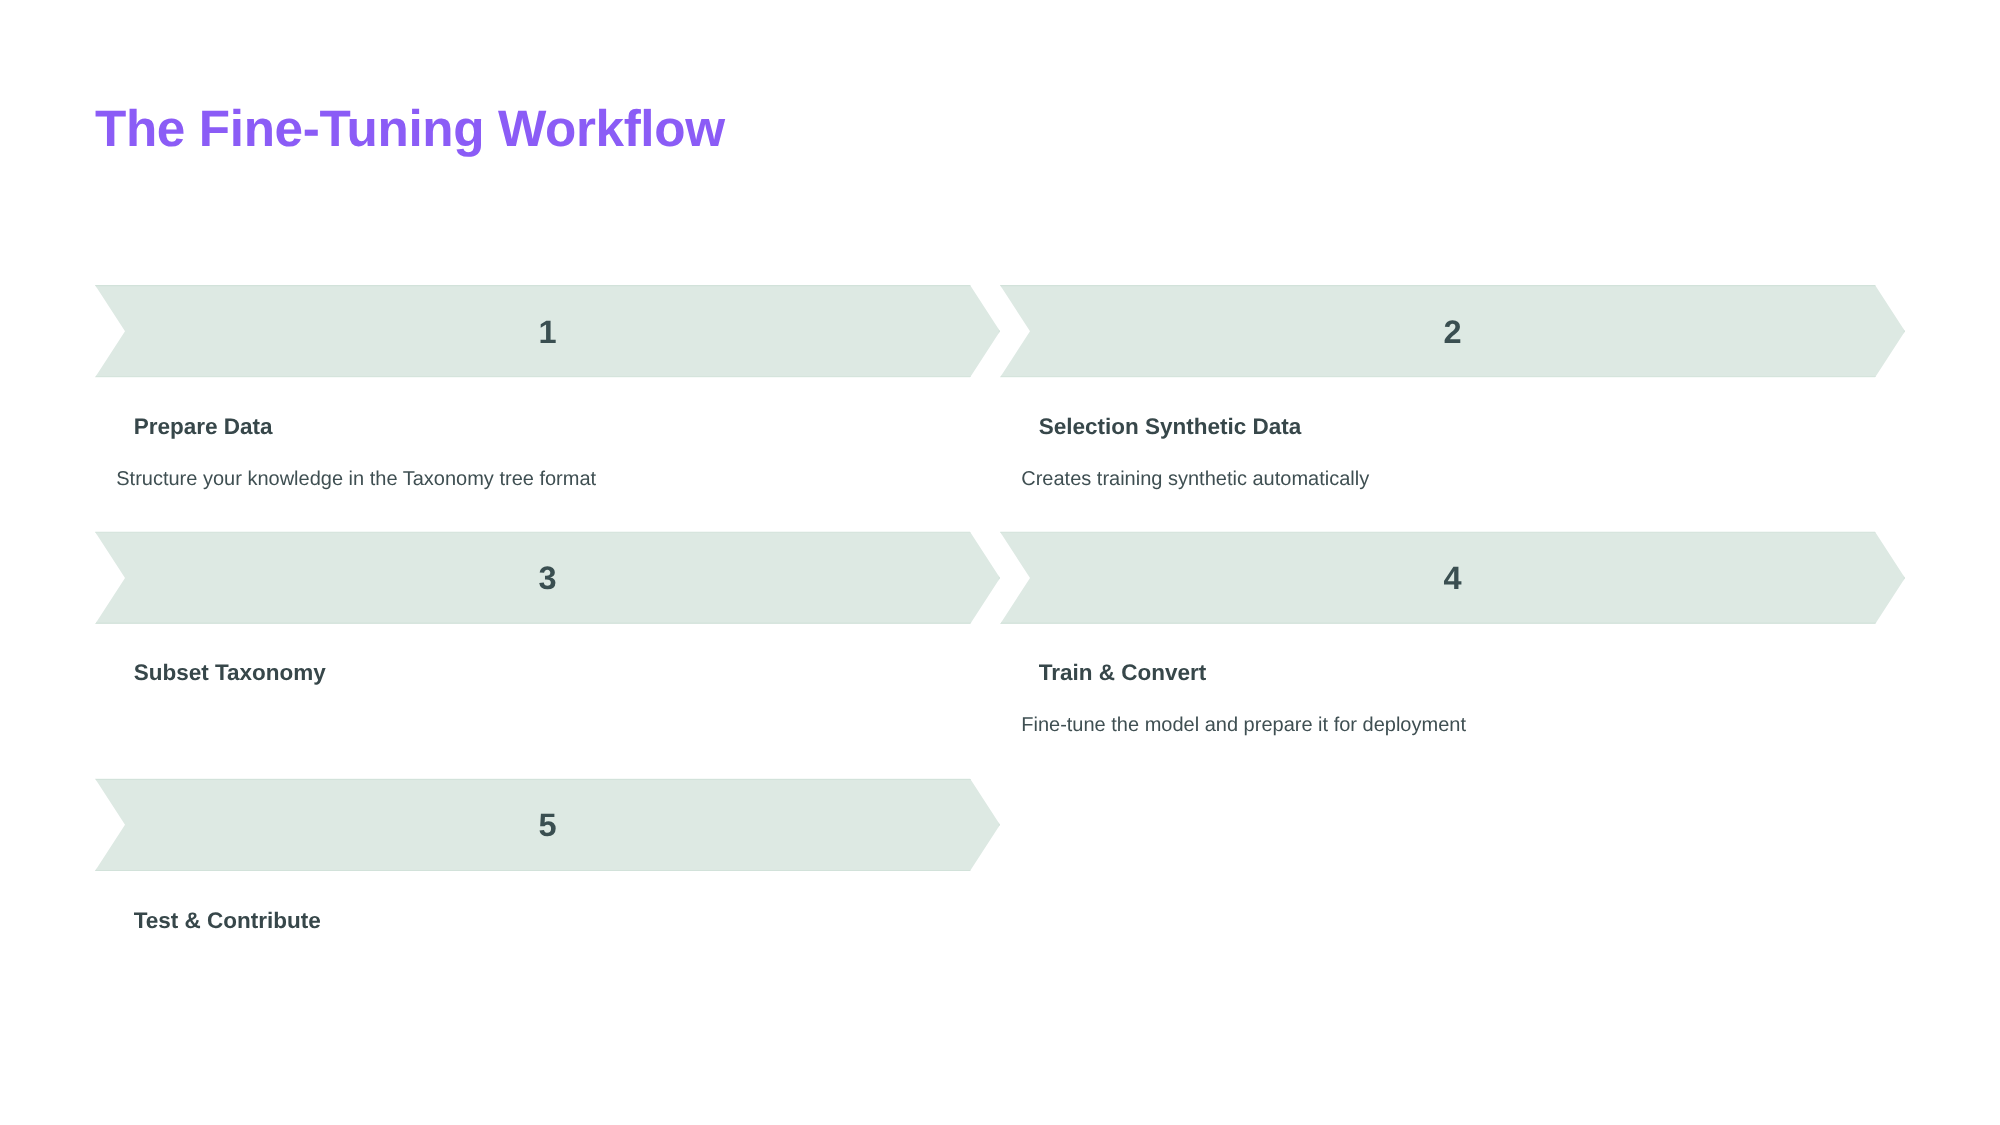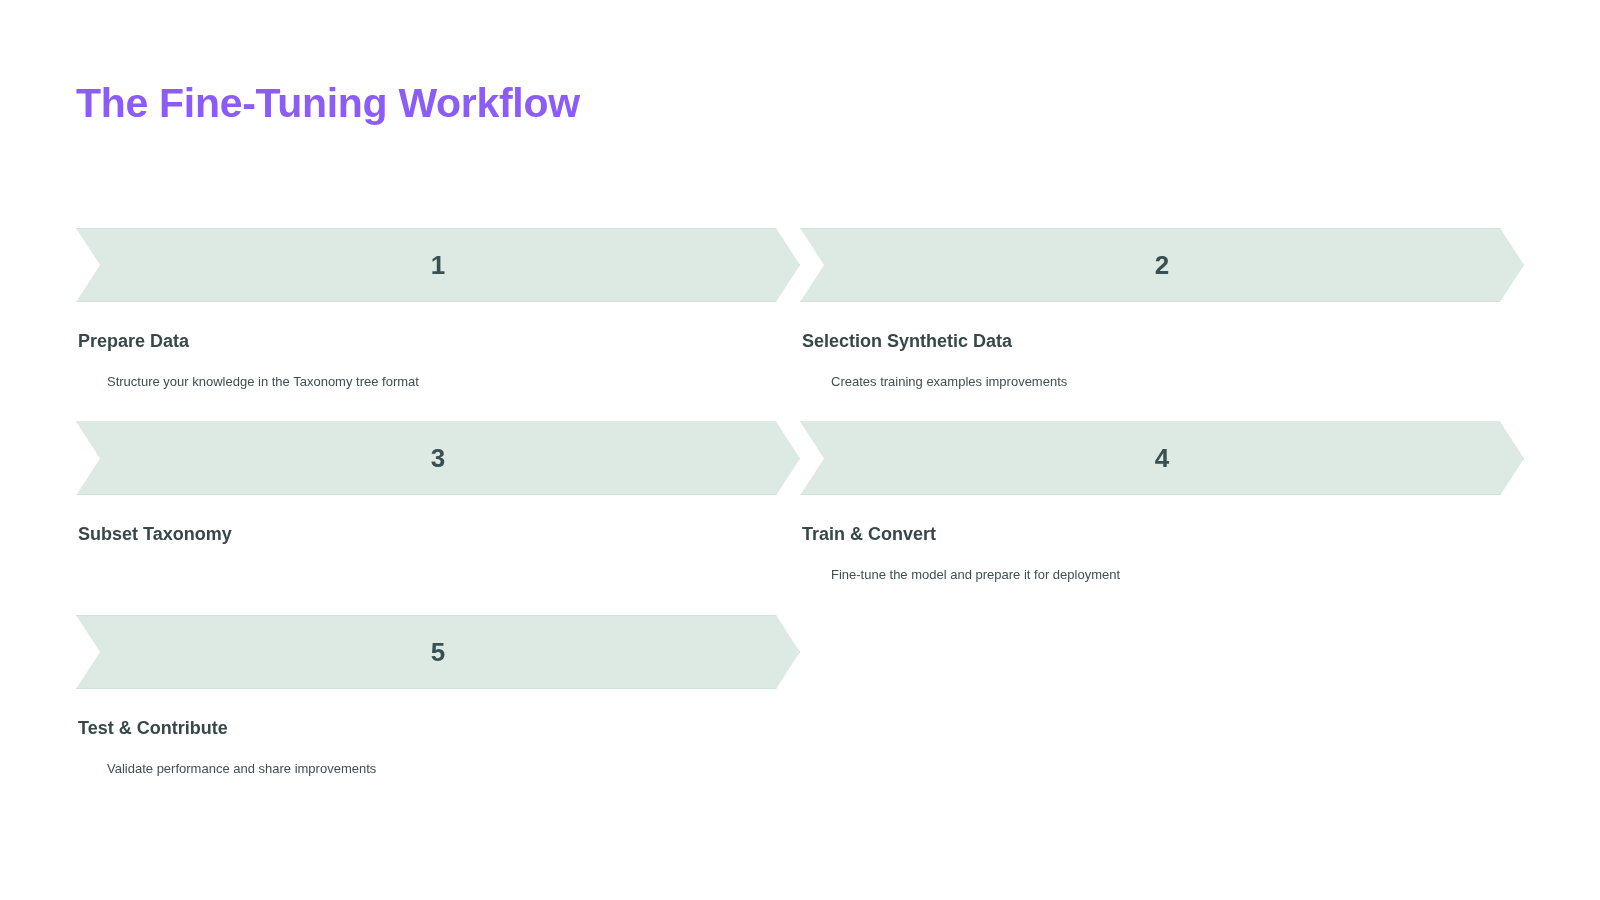--- a/index.html
+++ b/index.html
@@ -69,32 +69,32 @@
   .step-number {
     font-size: 26px;
     font-weight: bold;
     color: #3a4f51;
     line-height: 1;
     user-select: none;
   }
 
   .step-title {
     margin-top: 29px;
-    margin-left: 2px;
+    margin-left: 31px;
     font-size: 18px;
     font-weight: bold;
     color: #37474a;
     line-height: 1.2;
     white-space: nowrap;
   }
 
   .step-desc {
     margin-top: 21px;
-    margin-left: 31px;
-    font-size: 13px;
+    margin-left: 17px;
+    font-size: 16px;
     font-weight: normal;
     color: #3f4f52;
     line-height: 1.3;
     white-space: nowrap;
   }
 </style>
 </head>
 <body>
 
 <div class="page">
@@ -109,21 +109,21 @@
       </div>
       <div class="step-title">Prepare Data</div>
       <div class="step-desc">Structure your knowledge in the Taxonomy tree format</div>
     </div>
 
     <div class="step">
       <div class="step-banner">
         <span class="step-number">2</span>
       </div>
       <div class="step-title">Selection Synthetic Data</div>
-      <div class="step-desc">Creates training examples improvements</div>
+      <div class="step-desc">Creates training synthetic automatically</div>
     </div>
 
     <div class="step">
       <div class="step-banner">
         <span class="step-number">3</span>
       </div>
       <div class="step-title">Subset Taxonomy</div>
     </div>
 
     <div class="step">
@@ -132,18 +132,17 @@
       </div>
       <div class="step-title">Train &amp; Convert</div>
       <div class="step-desc">Fine-tune the model and prepare it for deployment</div>
     </div>
 
     <div class="step">
       <div class="step-banner">
         <span class="step-number">5</span>
       </div>
       <div class="step-title">Test &amp; Contribute</div>
-      <div class="step-desc">Validate performance and share improvements</div>
     </div>
 
   </div>
 
 </div>
 
 </body></html>

